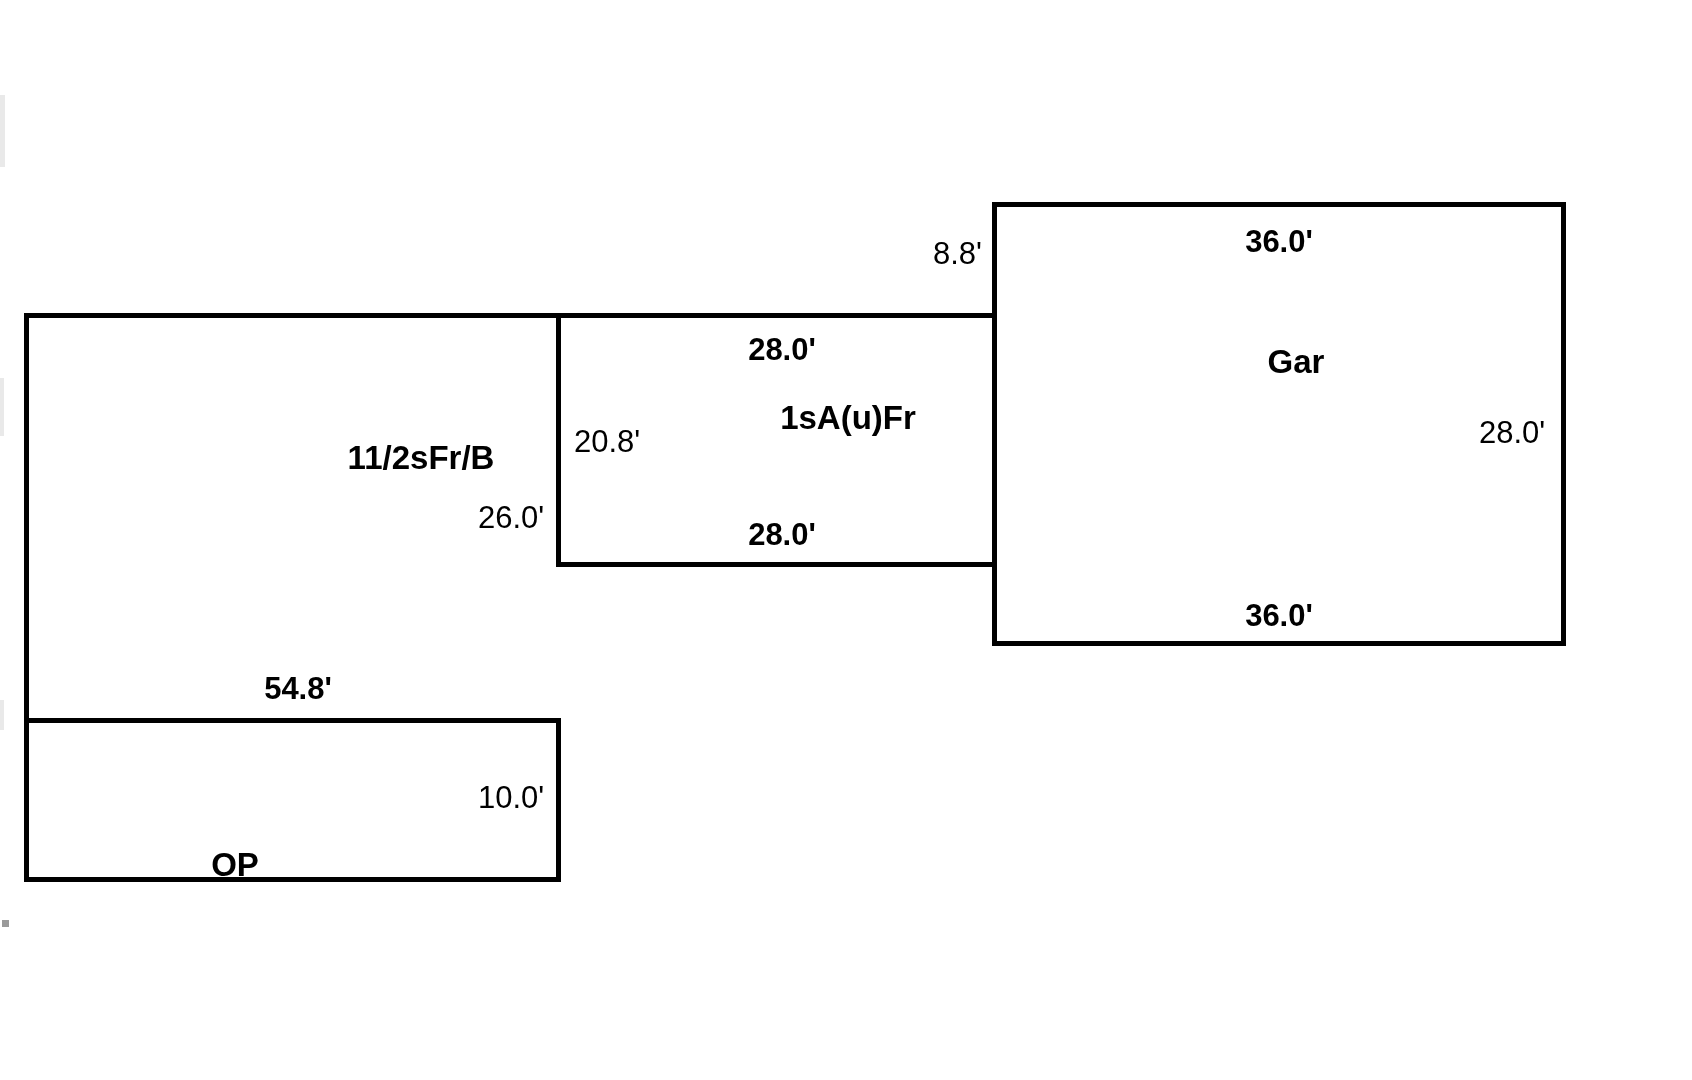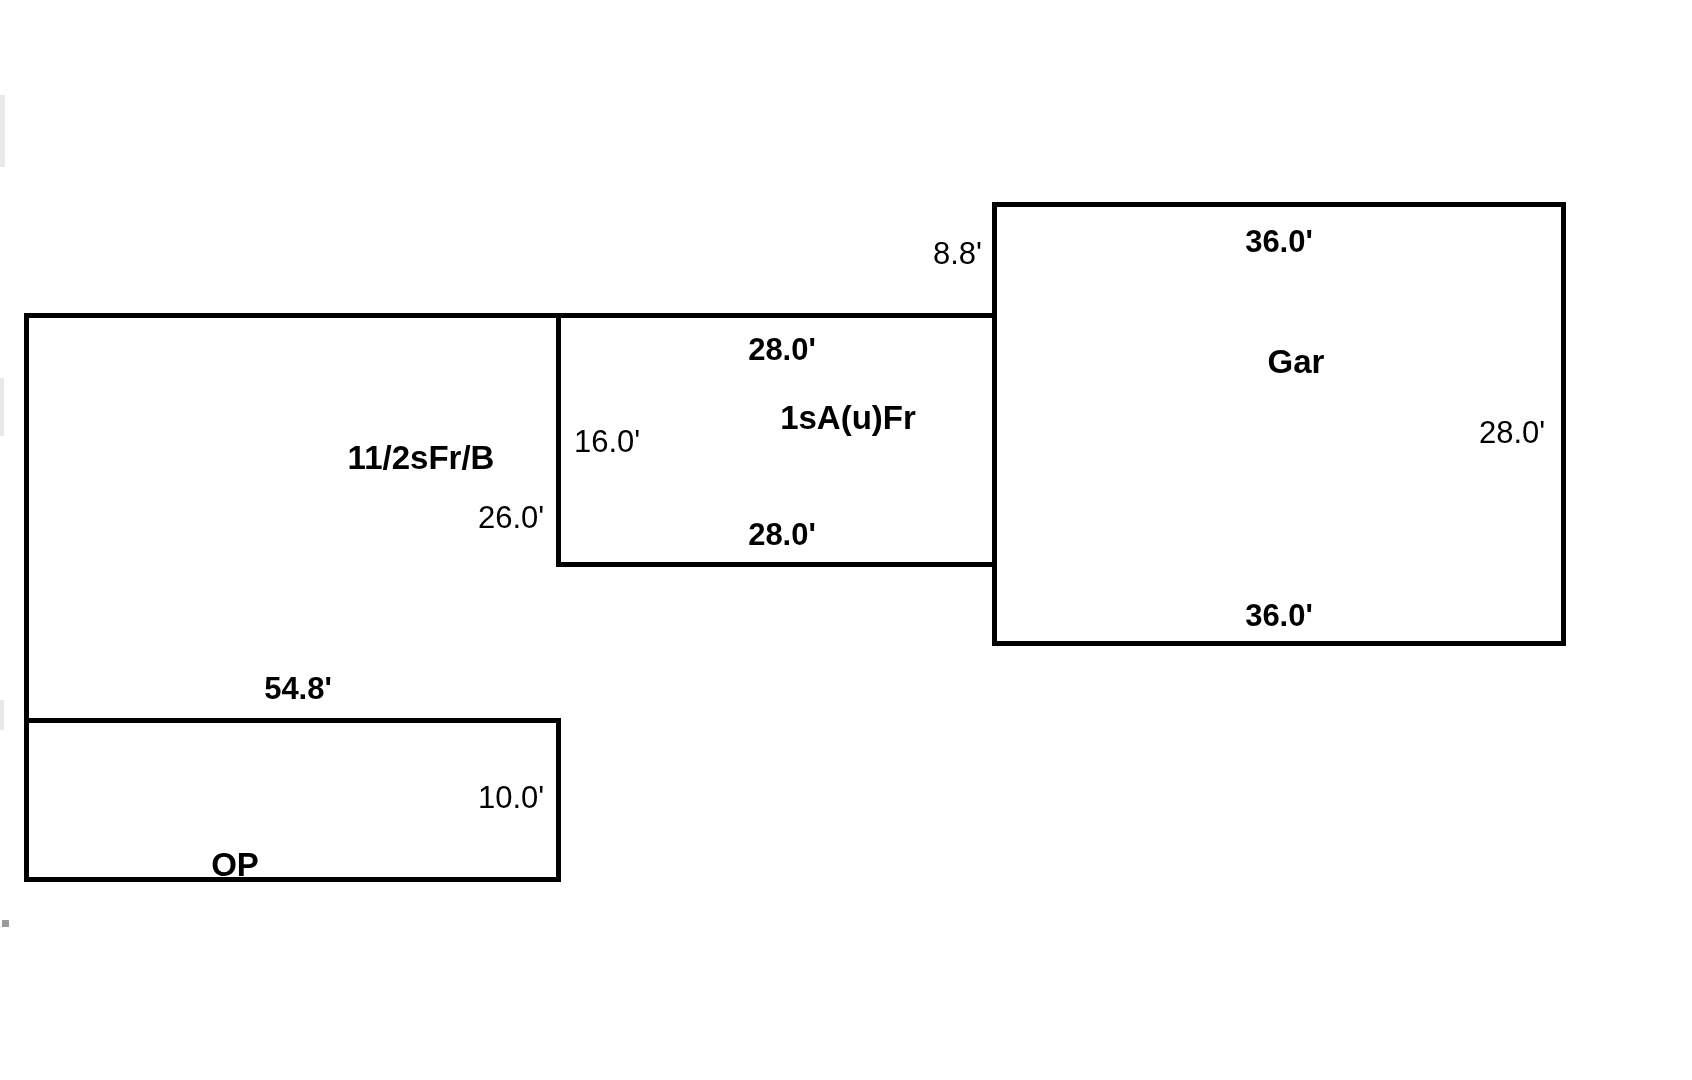--- a/index.html
+++ b/index.html
@@ -83,21 +83,21 @@
   <div class="label dim" style="left:1479px; top:417px;">28.0'</div>
 
   <div class="label dim center" style="left:1279px; top:600px;">36.0'</div>
 
   <div class="label dim" style="left:933px; top:238px;">8.8'</div>
 
   <div class="label dim center" style="left:782px; top:334px;">28.0'</div>
 
   <div class="label area-label center" style="left:848px; top:401px;">1sA(u)Fr</div>
 
-  <div class="label dim" style="left:574px; top:426px;">16.0'</div>
+  <div class="label dim" style="left:574px; top:426px;">20.8'</div>
 
   <div class="label dim center" style="left:782px; top:519px;">28.0'</div>
 
   <div class="label area-label center" style="left:421px; top:441px;">11/2sFr/B</div>
 
   <div class="label dim" style="left:478px; top:502px;text-align:right;">26.0'</div>
 
   <div class="label dim center" style="left:298px; top:673px;">54.8'</div>
 
   <div class="label dim" style="left:478px; top:782px;">10.0'</div>

